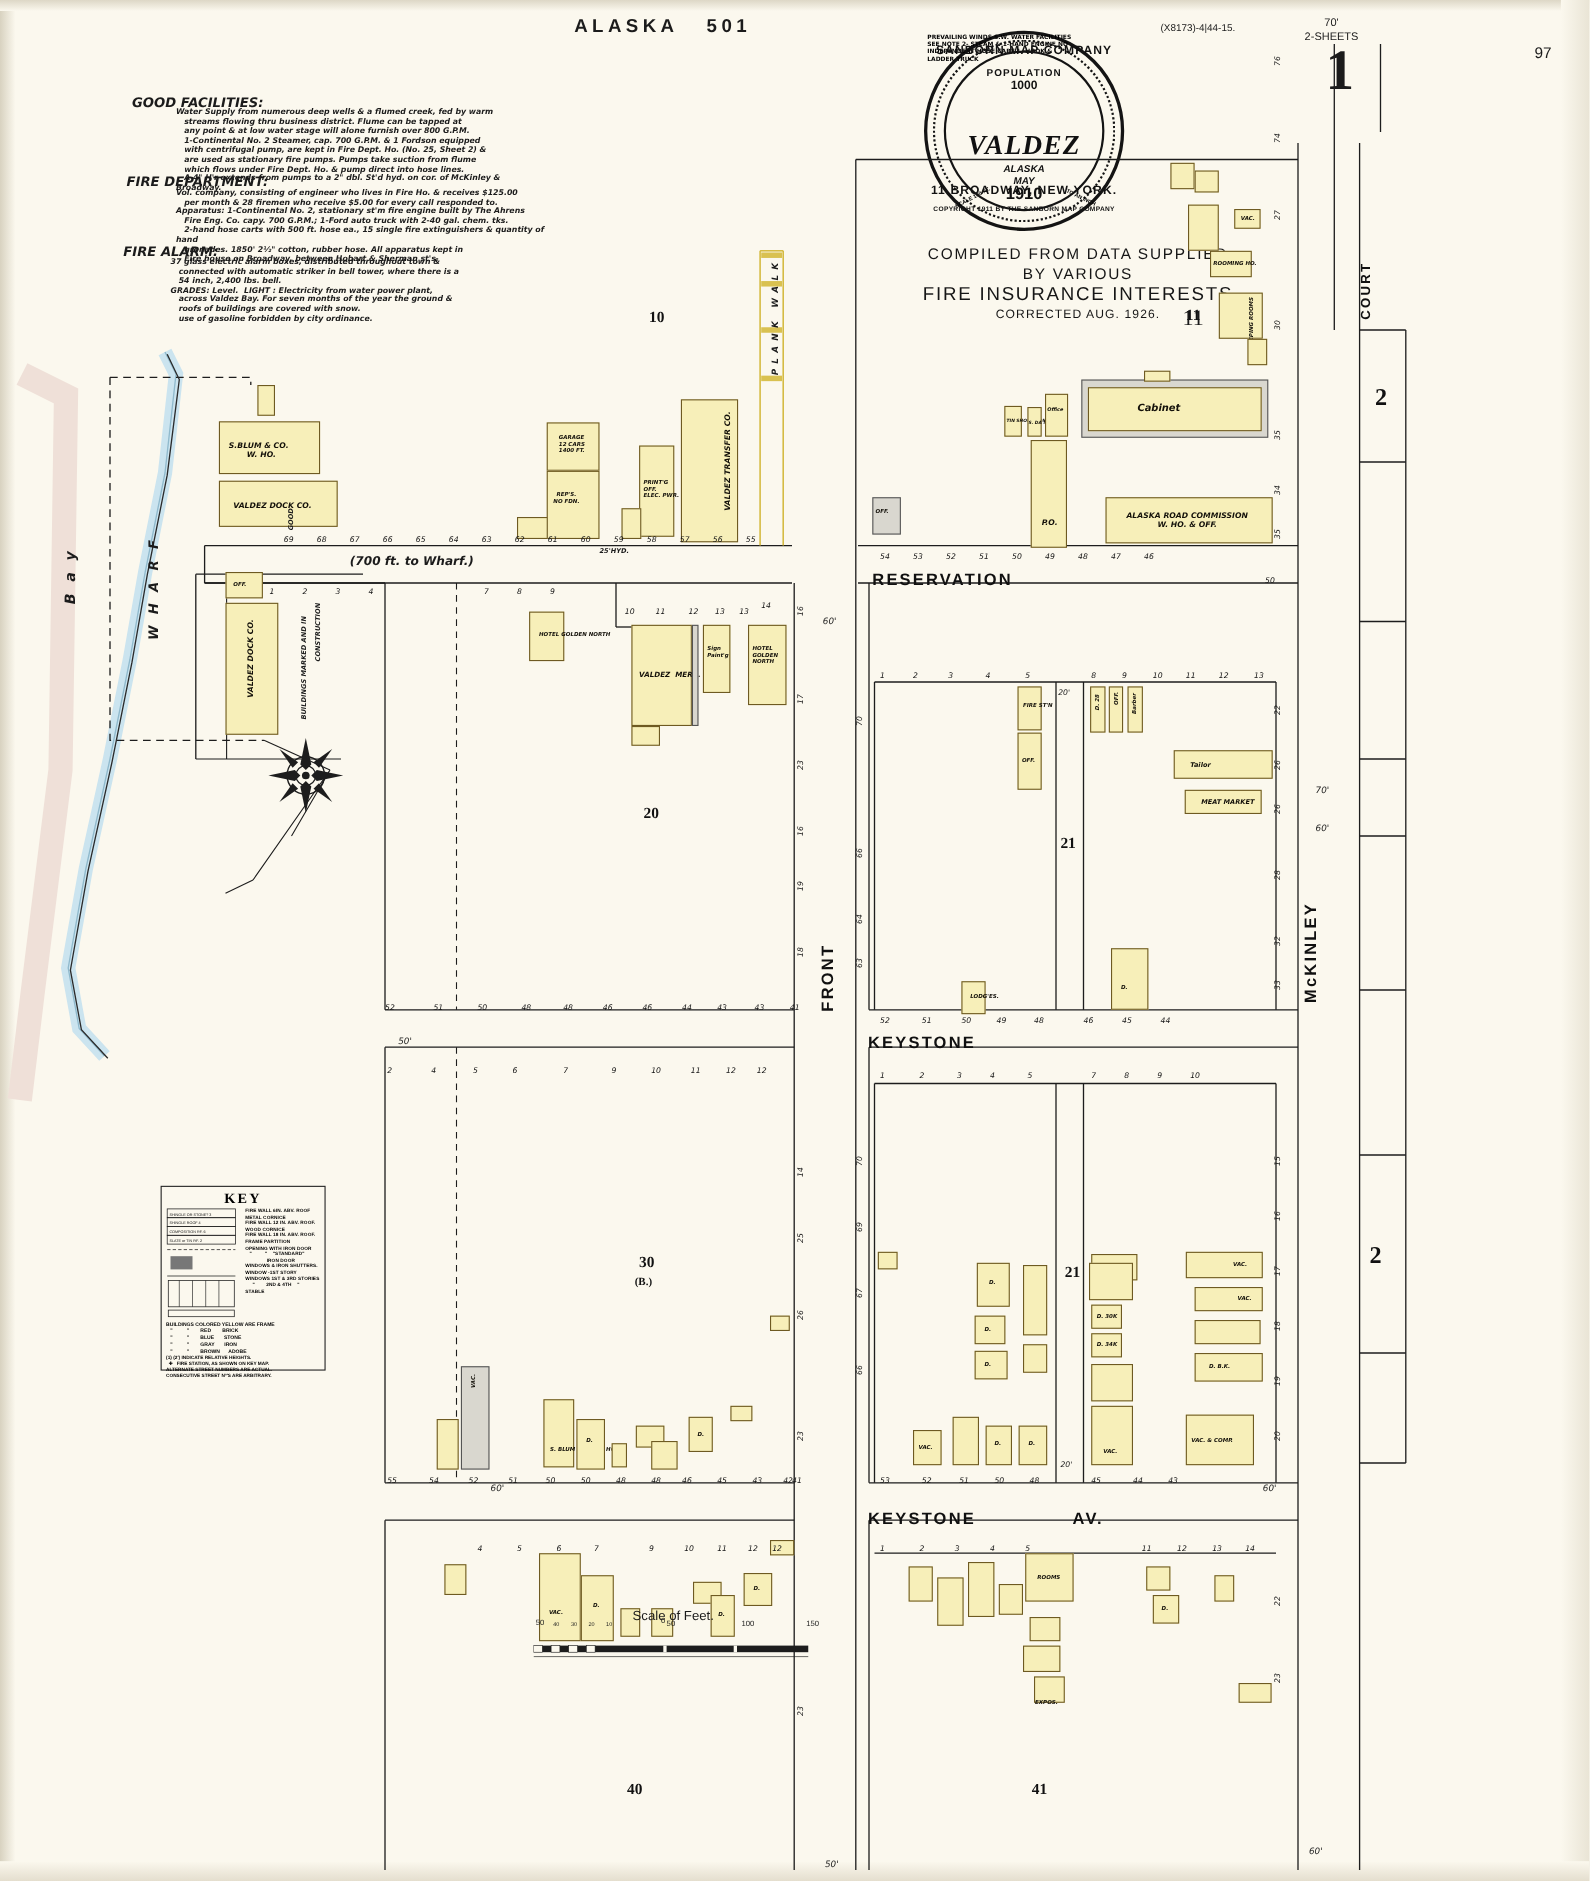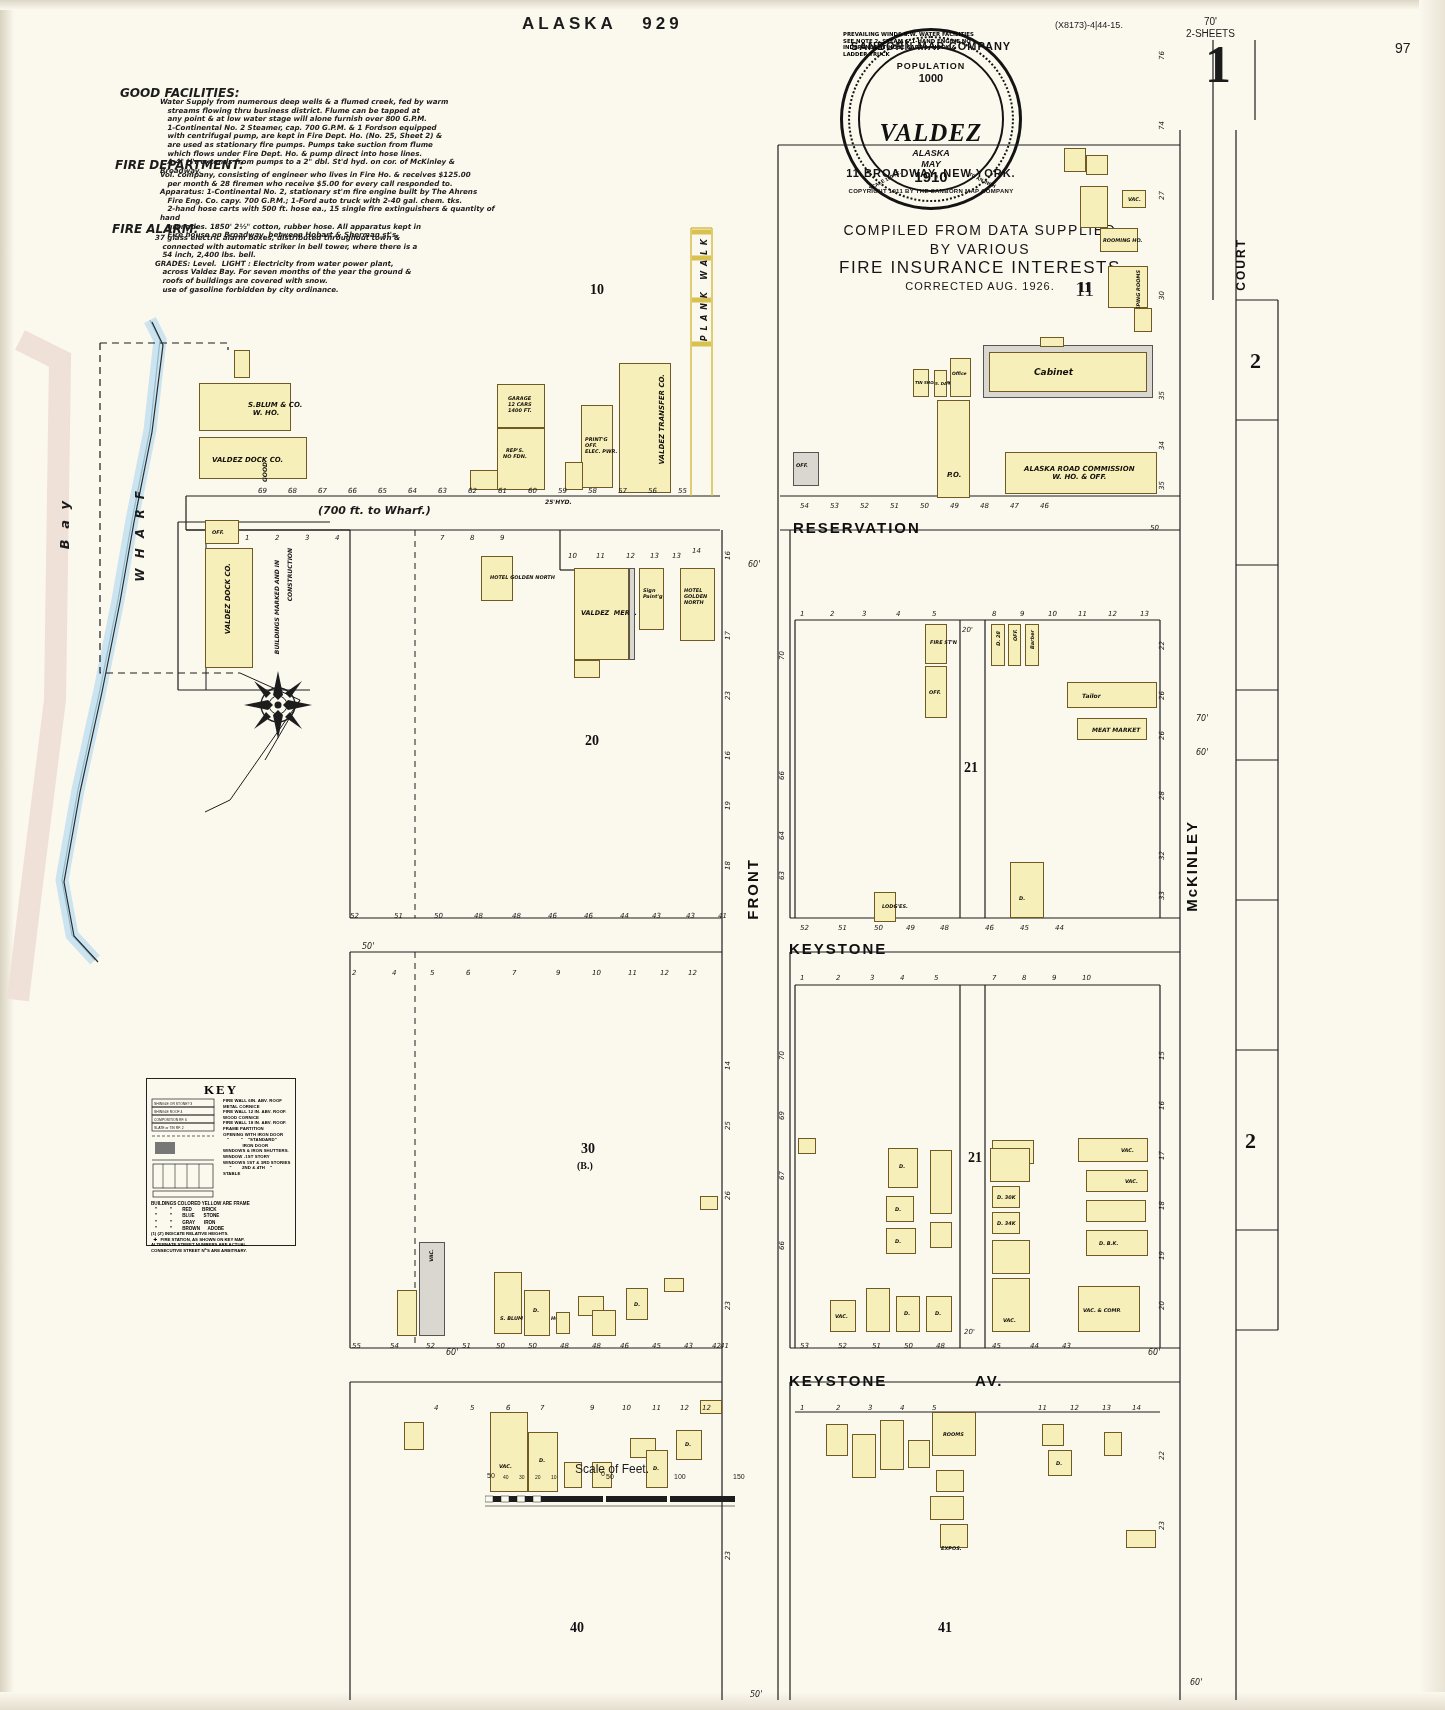--- a/index.html
+++ b/index.html
@@ -106,21 +106,21 @@
 </head>
 <body>
 
 <div id="sheet">
 
   <div class="scan-edge edge-l"></div>
   <div class="scan-edge edge-t"></div>
   <div class="scan-edge edge-r"></div>
   <div class="scan-edge edge-b"></div>
 
-  <div class="t blk" id="hdr-alaska">ALASKA   929</div>
+  <div class="t blk" id="hdr-alaska">ALASKA   501</div>
   <div class="t" id="hdr-page">97</div>
   <div class="t" id="hdr-sheetno">1</div>
   <div class="t" id="hdr-2sheets">70'
 2-SHEETS</div>
   <div class="t" id="hdr-xref">(X8173)-4|44-15.</div>
 
   <div id="seal">
     <div class="seal-arc" id="seal-company">SANBORN MAP COMPANY</div>
     <div class="seal-in" id="seal-pop-l">POPULATION</div>
     <div class="seal-in" id="seal-pop-v">1000</div>
@@ -306,21 +306,21 @@
   <div class="blocknum" style="left:964px;top:760px;">21</div>
   <div class="blocknum" style="left:581px;top:1141px;">30</div>
   <div class="blocknum" style="left:577px;top:1160px;font-size:10px;">(B.)</div>
   <div class="blocknum" style="left:968px;top:1150px;">21</div>
   <div class="blocknum" style="left:570px;top:1620px;">40</div>
   <div class="blocknum" style="left:938px;top:1620px;">41</div>
   <div class="blocknum" style="left:1250px;top:348px;font-size:22px;">2</div>
   <div class="blocknum" style="left:1245px;top:1128px;font-size:22px;">2</div>
 
   <div class="bldg" style="left:199px;top:383px;width:92px;height:48px;">
-    <div class="lbl" style="left:8px;top:17px;white-space:pre;margin-left:40px;">S.BLUM &amp; CO.
+    <div class="lbl" style="left:8px;top:17px;white-space:pre;text-align:center;">S.BLUM &amp; CO.
   W. HO.</div>
   </div>
   <div class="bldg" style="left:199px;top:437px;width:108px;height:42px;">
     <div class="lbl" style="left:12px;top:18px;">VALDEZ DOCK CO.</div>
   </div>
   <div class="bldg" style="left:234px;top:350px;width:16px;height:28px;"></div>
 
   <div class="bldg" style="left:205px;top:520px;width:34px;height:24px;">
     <div class="lbl xs" style="left:6px;top:8px;">OFF.</div>
   </div>

